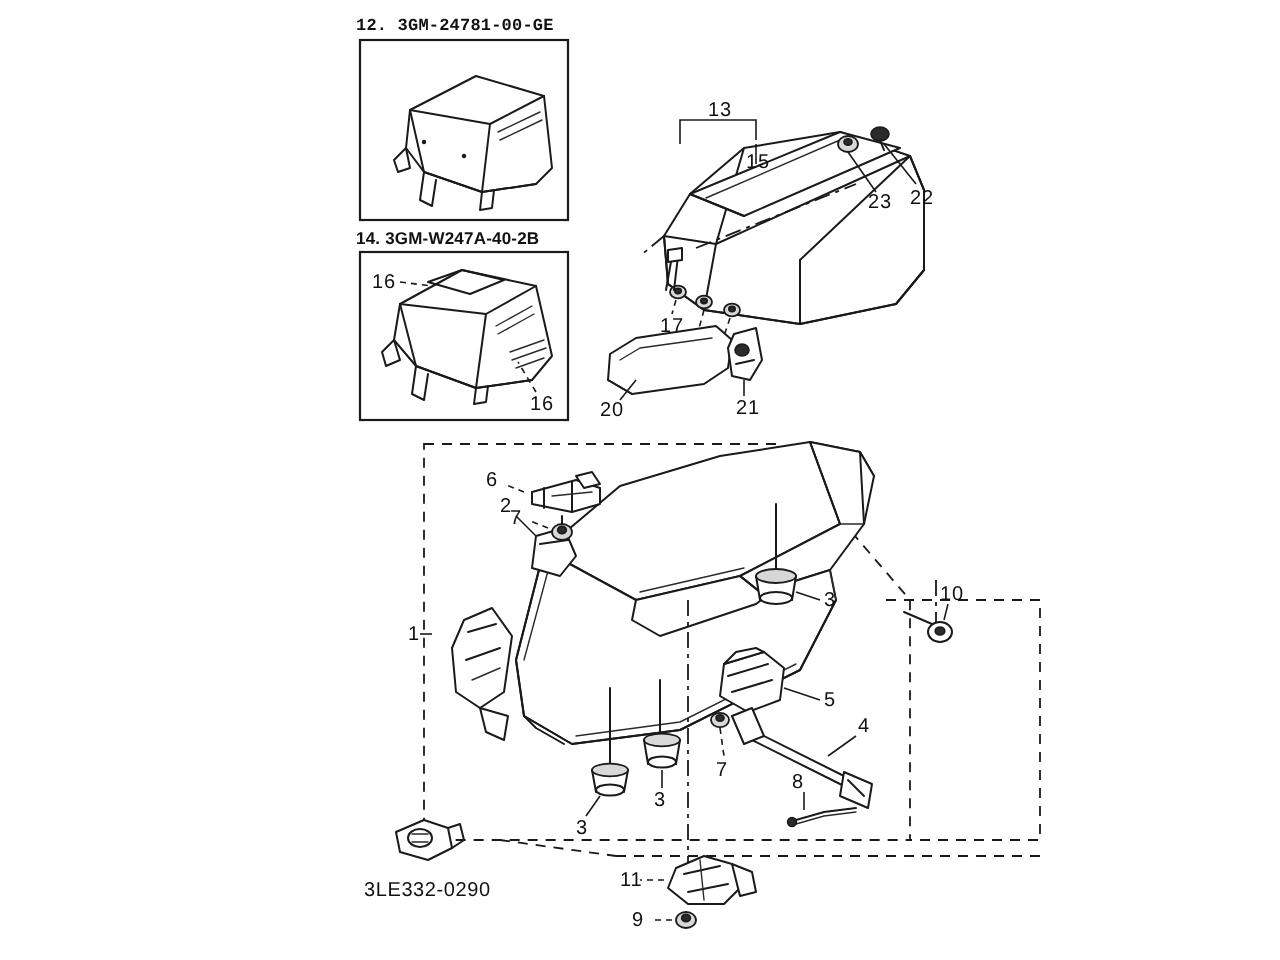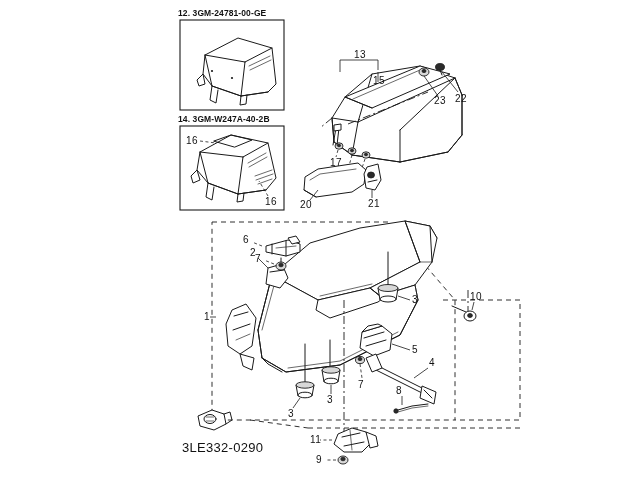--- a/index.html
+++ b/index.html
@@ -98,33 +98,33 @@
     font-family: "Liberation Sans", sans-serif;
     font-size: 8.5px;
     font-weight: bold;
     color: #111111;
     letter-spacing: 0.1px;
     white-space: nowrap;
   }
   .drawingno {
     position: absolute;
     font-family: "Liberation Sans", sans-serif;
-    font-size: 13px;
+    font-size: 10px;
     color: #111111;
     letter-spacing: 0.3px;
     white-space: nowrap;
     text-align: center;
   }
 </style>
 </head>
 <body>
 
 <div id="page">
 
-  <div class="boxlabel" style="left:178px; top:8px;">12. 3GM-24781-00-GE</div>
+  <div class="boxlabel" style="left:178px; top:8px;font-family:Liberation Mono, monospace;">12. 3GM-24781-00-GE</div>
 
   <div class="boxlabel" style="left:178px; top:114px;">14. 3GM-W247A-40-2B</div>
 
   <div class="drawingno" style="left:182px; top:440px;">3LE332-0290</div>
 
   <svg id="diagram" viewBox="0 0 640 480">
 
     <g>
       <rect class="ln-box" x="180" y="20" width="104" height="90"></rect>
 

